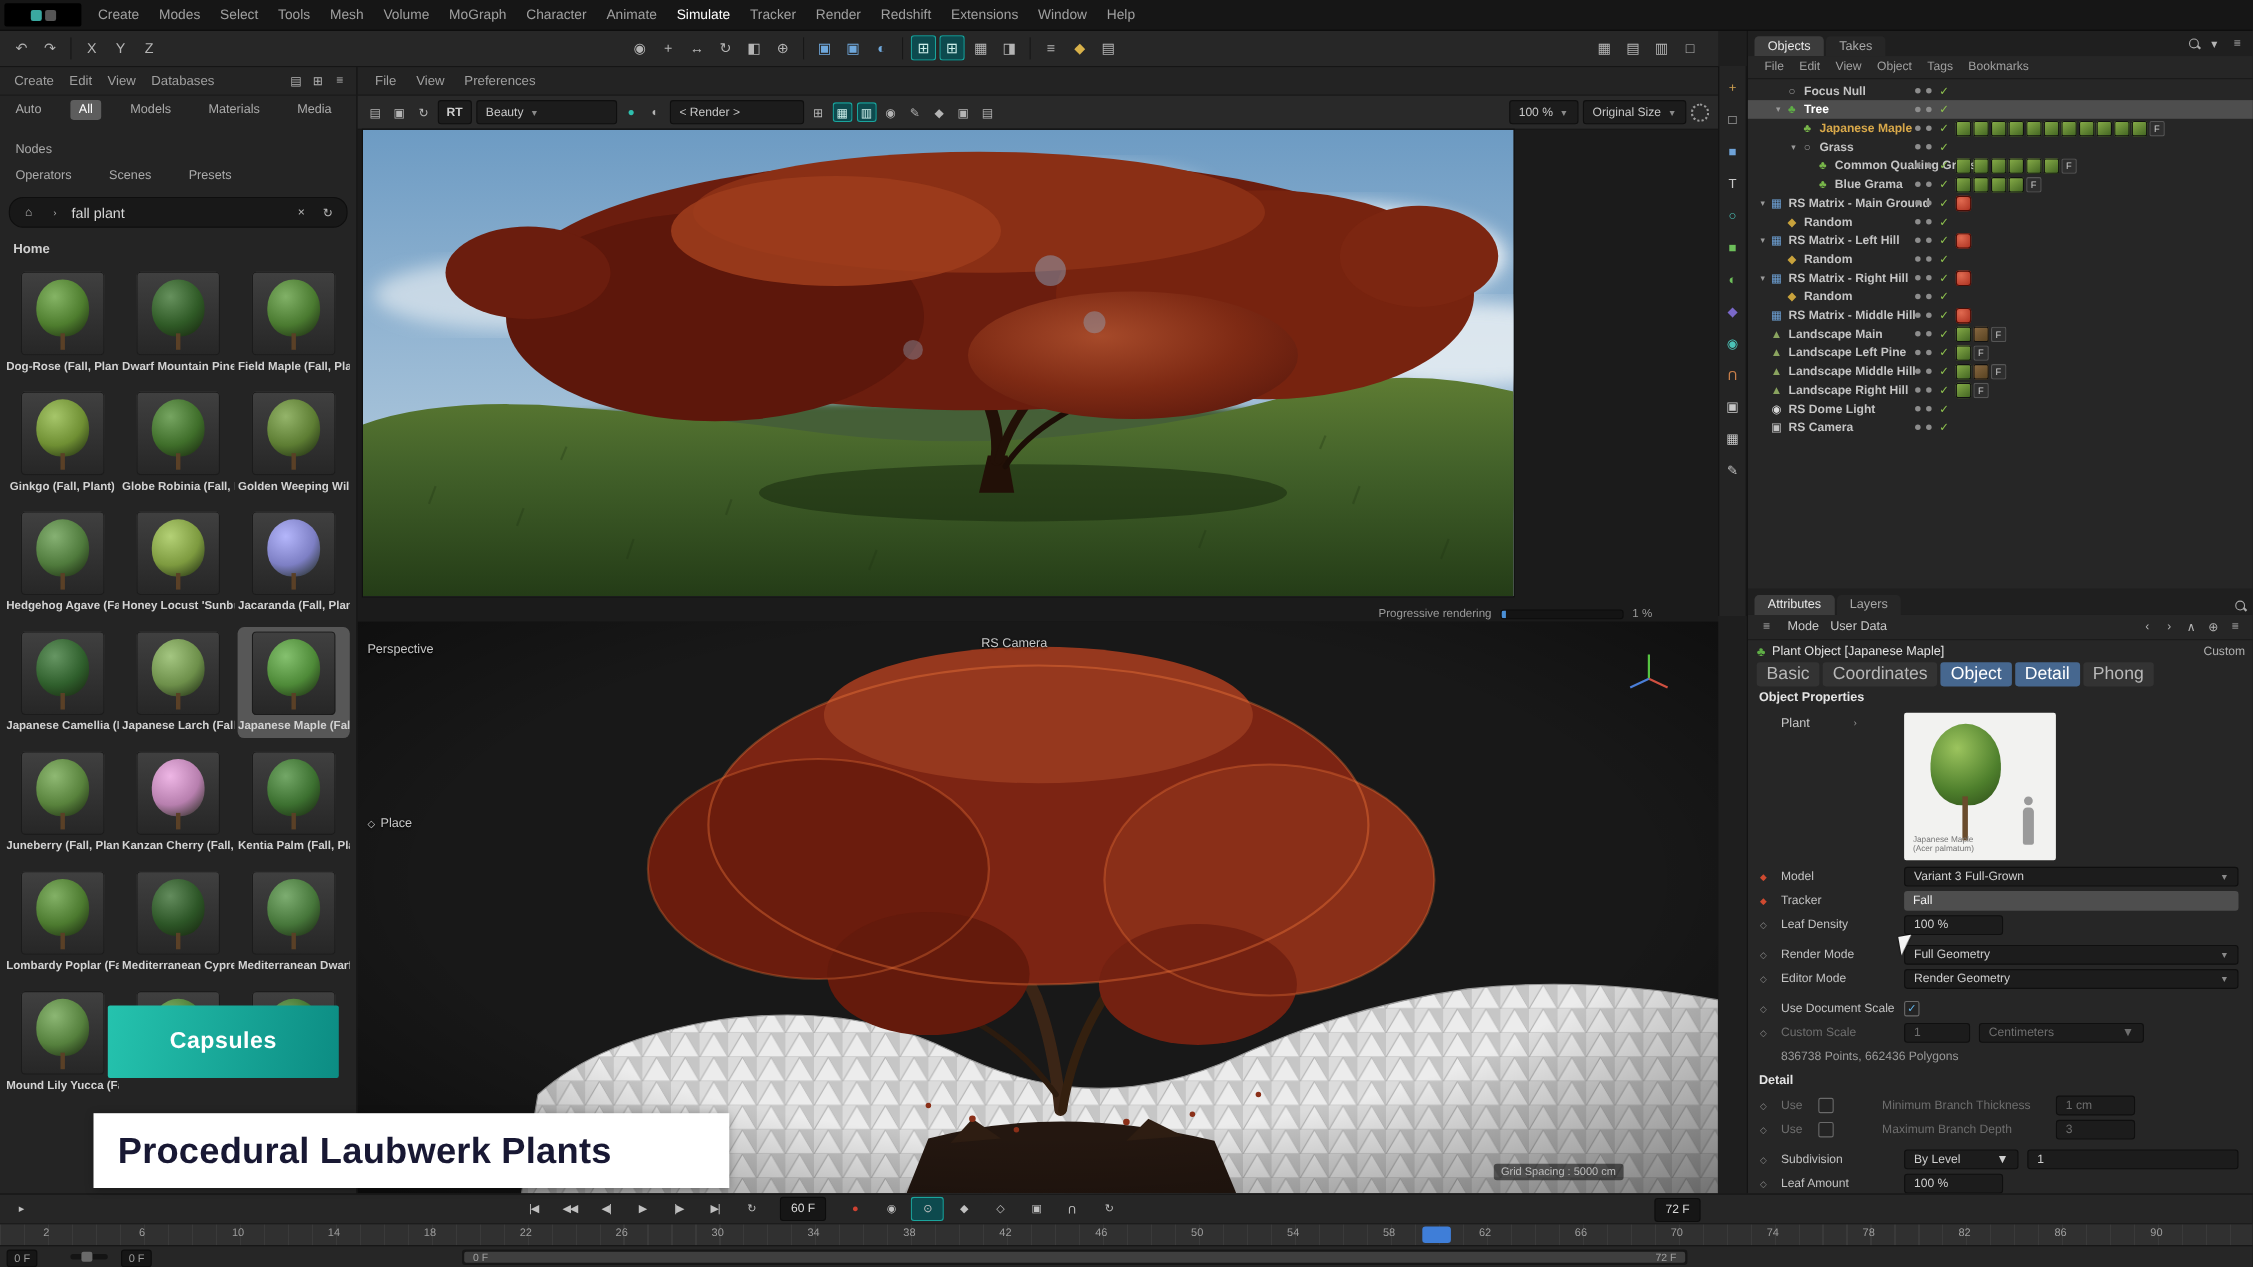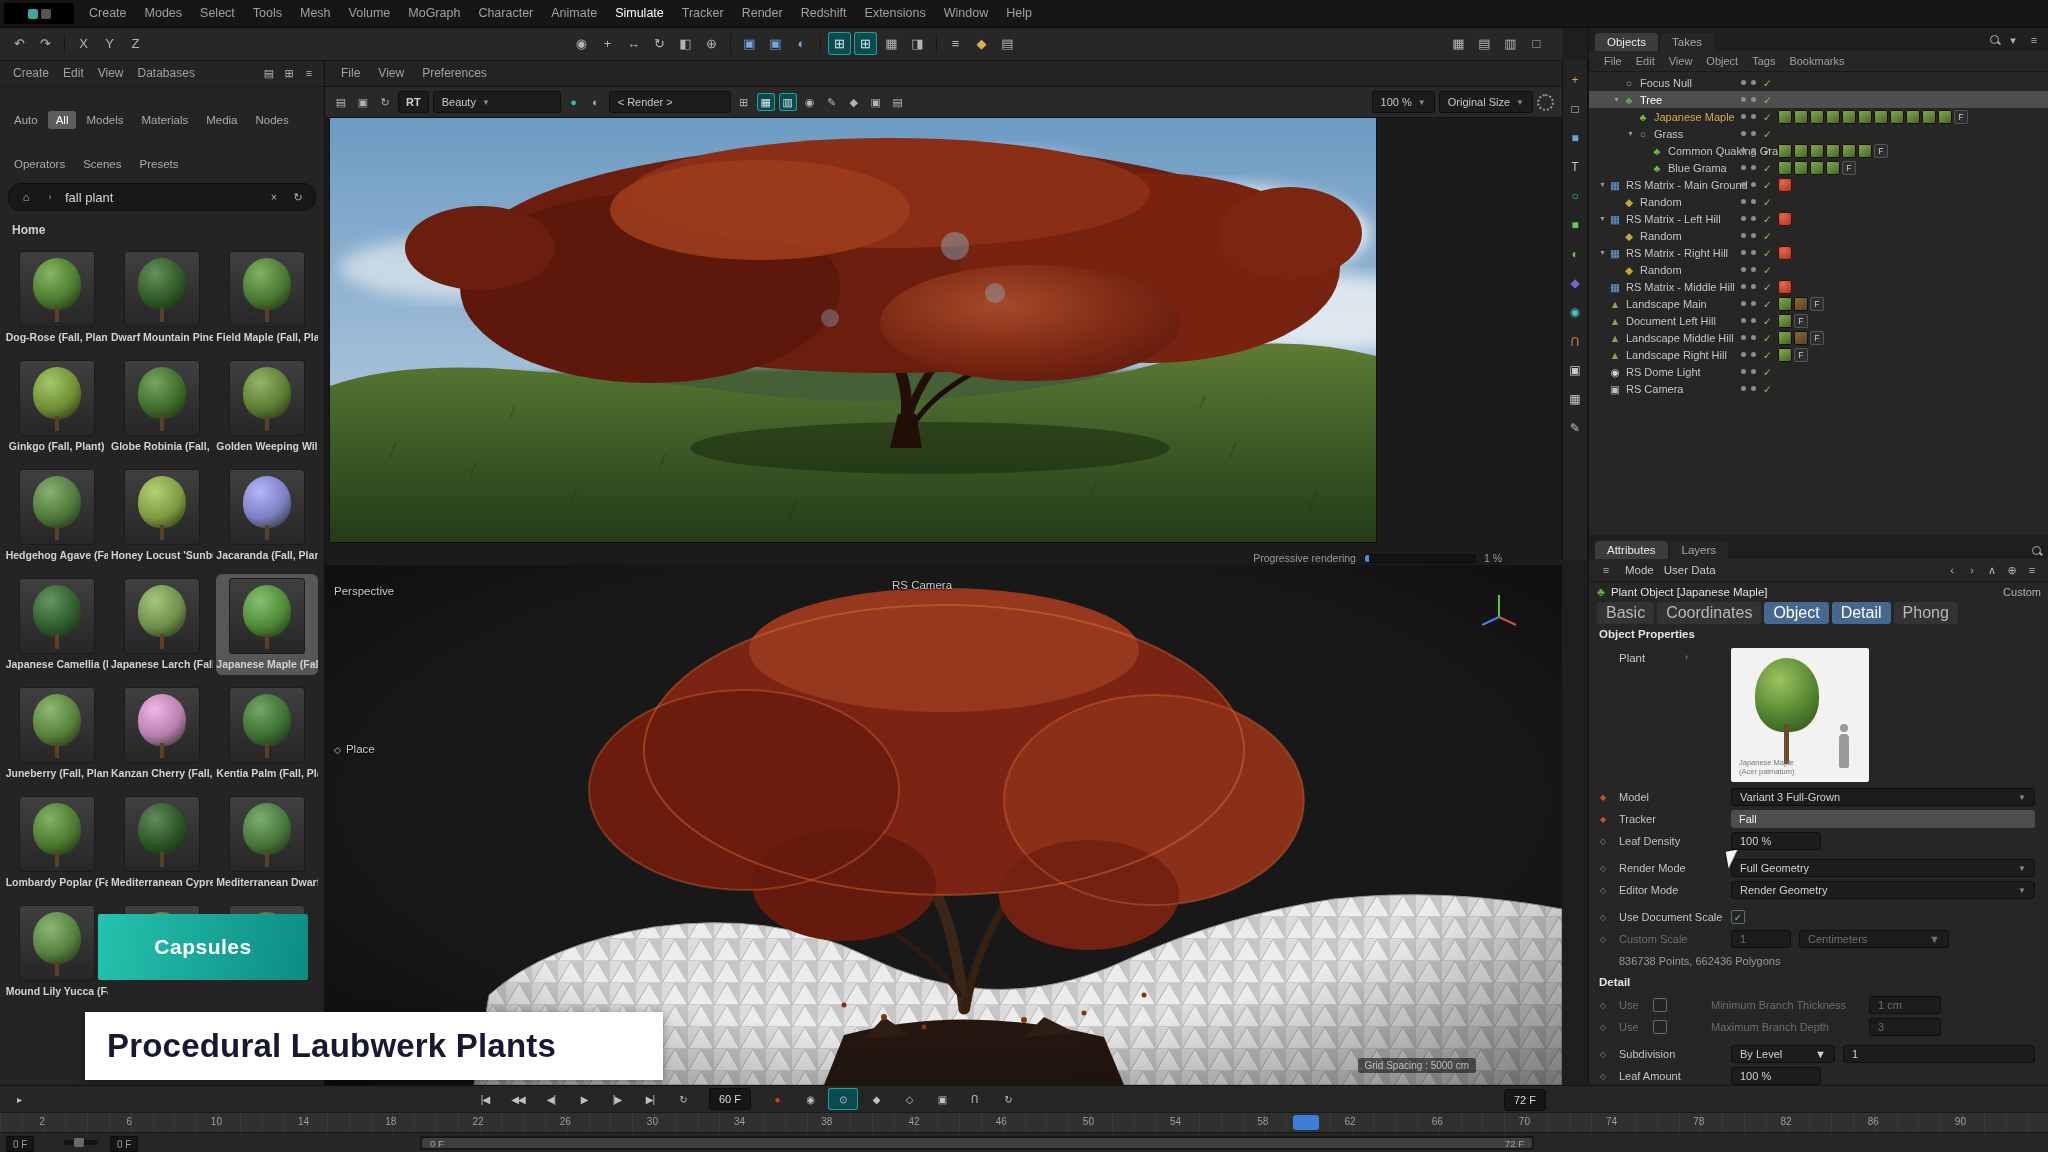--- a/index.html
+++ b/index.html
@@ -15,21 +15,21 @@
   .tb-group{position:absolute;top:5px;display:flex;gap:3px;align-items:center;}
   .icon{display:inline-flex;align-items:center;justify-content:center;width:23px;height:23px;border-radius:3px;font-size:13px;color:#b4b4b4;}
   .icon.sm{width:18px;height:18px;font-size:11px;}
   .icon.hl{background:#0d4a4e;box-shadow:inset 0 0 0 1px #1ba49c;color:#cdeeea;}
   .sep{width:1px;height:20px;background:#171717;margin:0 4px;}
   
   .left-panel{position:absolute;left:0;top:60px;width:324px;height:1025px;background:#242424;border-right:1px solid #121212;z-index:5;}
   .lp-menu{height:26px;display:flex;align-items:center;padding:0 6px;gap:2px;border-bottom:1px solid #1a1a1a;}
   .lp-menu .menu-item{font-size:12px;line-height:26px;padding:0 7px;}
   .lp-menu-icons{margin-left:auto;display:flex;gap:2px;}
-  .lp-tabs{display:flex;align-items:center;padding:4px 6px 2px 6px;gap:2px;flex-wrap:wrap;margin-top:20px;}
+  .lp-tabs{display:flex;align-items:center;padding:4px 6px 2px 6px;gap:18px;flex-wrap:wrap;}
   .pill{padding:3px 8px;font-size:11.5px;color:#ababab;border-radius:3px;}
   .pill.active{background:#5d5d5d;color:#fff;}
   .lp-search{margin:8px 8px 0 8px;height:26px;background:#181818;border:1px solid #0e0e0e;border-radius:13px;display:flex;align-items:center;padding:0 8px;gap:6px;}
   .lp-search .txt{font-size:13px;color:#d6d6d6;flex:1;}
   .lp-home{padding:12px 10px 0 12px;font-size:12px;color:#cfcfcf;font-weight:700;}
   .asset-grid{display:grid;grid-template-columns:repeat(3,1fr);padding:10px 4px 0 4px;row-gap:8px;justify-items:center;}
   .asset{width:102px;display:flex;flex-direction:column;align-items:center;padding:4px 0;border-radius:6px;}
   .asset.selected{background:rgba(150,150,150,.45);}
   .thumb{width:76px;height:76px;border-radius:4px;background:linear-gradient(180deg,#404040,#262626);position:relative;overflow:hidden;box-shadow:inset 0 0 0 1px #1b1b1b;}
   .blob{position:absolute;left:14px;top:7px;width:48px;height:52px;border-radius:50% 50% 46% 46%;}
@@ -61,21 +61,21 @@
   .tab{padding:3px 12px;font-size:11.5px;color:#a8a8a8;border-radius:4px 4px 0 0;background:#262626;}
   .tab.active{background:#3c3c3c;color:#e8e8e8;}
   .rp-tab-icons{margin-left:auto;display:flex;align-items:center;gap:3px;padding:0 6px 2px 0;}
   .rp-menu{height:20px;display:flex;align-items:center;padding-left:8px;border-bottom:1px solid #1a1a1a;}
   .rp-menu .menu-item{font-size:11px;line-height:20px;padding:0 7px;}
   .olist{padding-top:2px;}
   .orow{height:17px;display:flex;align-items:center;font-size:11px;color:#c4c4c4;position:relative;padding-left:8px;}
   .orow.selected{background:#4e4e4e;color:#fff;}
   .oexp{width:11px;font-size:8px;color:#9a9a9a;text-align:center;flex-shrink:0;}
   .oicon{width:14px;text-align:center;margin-right:4px;font-size:10.5px;flex-shrink:0;}
-  .oname{white-space:nowrap;}
+  .oname{white-space:nowrap;font-weight:bold;}
   .oname.highlight{color:#d9a94a;}
   .ocols{position:absolute;left:152px;display:flex;align-items:center;gap:2px;}
   .odot{width:5px;height:5px;border-radius:50%;background:#8d8d8d;margin-right:3px;}
   .ochk{color:#8dc04e;font-size:10.5px;margin:0 4px 0 2px;}
   .swatch{width:14px;height:14px;border-radius:2px;background:linear-gradient(145deg,#8ab04a,#3f6120);box-shadow:inset 0 0 0 1px #111;flex-shrink:0;}
   .texsw{width:14px;height:14px;border-radius:2px;background:linear-gradient(145deg,#8a6a42,#55401f);box-shadow:inset 0 0 0 1px #111;flex-shrink:0;}
   .fbox{width:14px;height:14px;border-radius:2px;background:#2e2e2e;box-shadow:inset 0 0 0 1px #555;color:#ccc;font-size:8.5px;display:flex;align-items:center;justify-content:center;flex-shrink:0;}
   .redsw{width:14px;height:14px;border-radius:3px;background:radial-gradient(circle at 35% 30%,#e06a50,#a82c1c);box-shadow:inset 0 0 0 1px #4a0d06;flex-shrink:0;}
   
   .attr{position:absolute;left:0;top:508px;width:460px;}
@@ -760,21 +760,21 @@
             <span class="odot"></span>
             <span class="ochk">✓</span>
             <span class="swatch"></span>
             <span class="texsw"></span>
             <span class="fbox">F</span>
           </span>
         </div>
         <div class="orow" style="padding-left: 8px;">
           <span class="oexp"></span>
           <span class="oicon" style="color: rgb(138, 164, 95);">▲</span>
-          <span class="oname">Document Left Hill</span>
+          <span class="oname">Landscape Left Pine</span>
           <span class="ocols">
             <span class="odot"></span>
             <span class="odot"></span>
             <span class="ochk">✓</span>
             <span class="swatch"></span>
             <span class="fbox">F</span>
           </span>
         </div>
         <div class="orow" style="padding-left: 8px;">
           <span class="oexp"></span>

